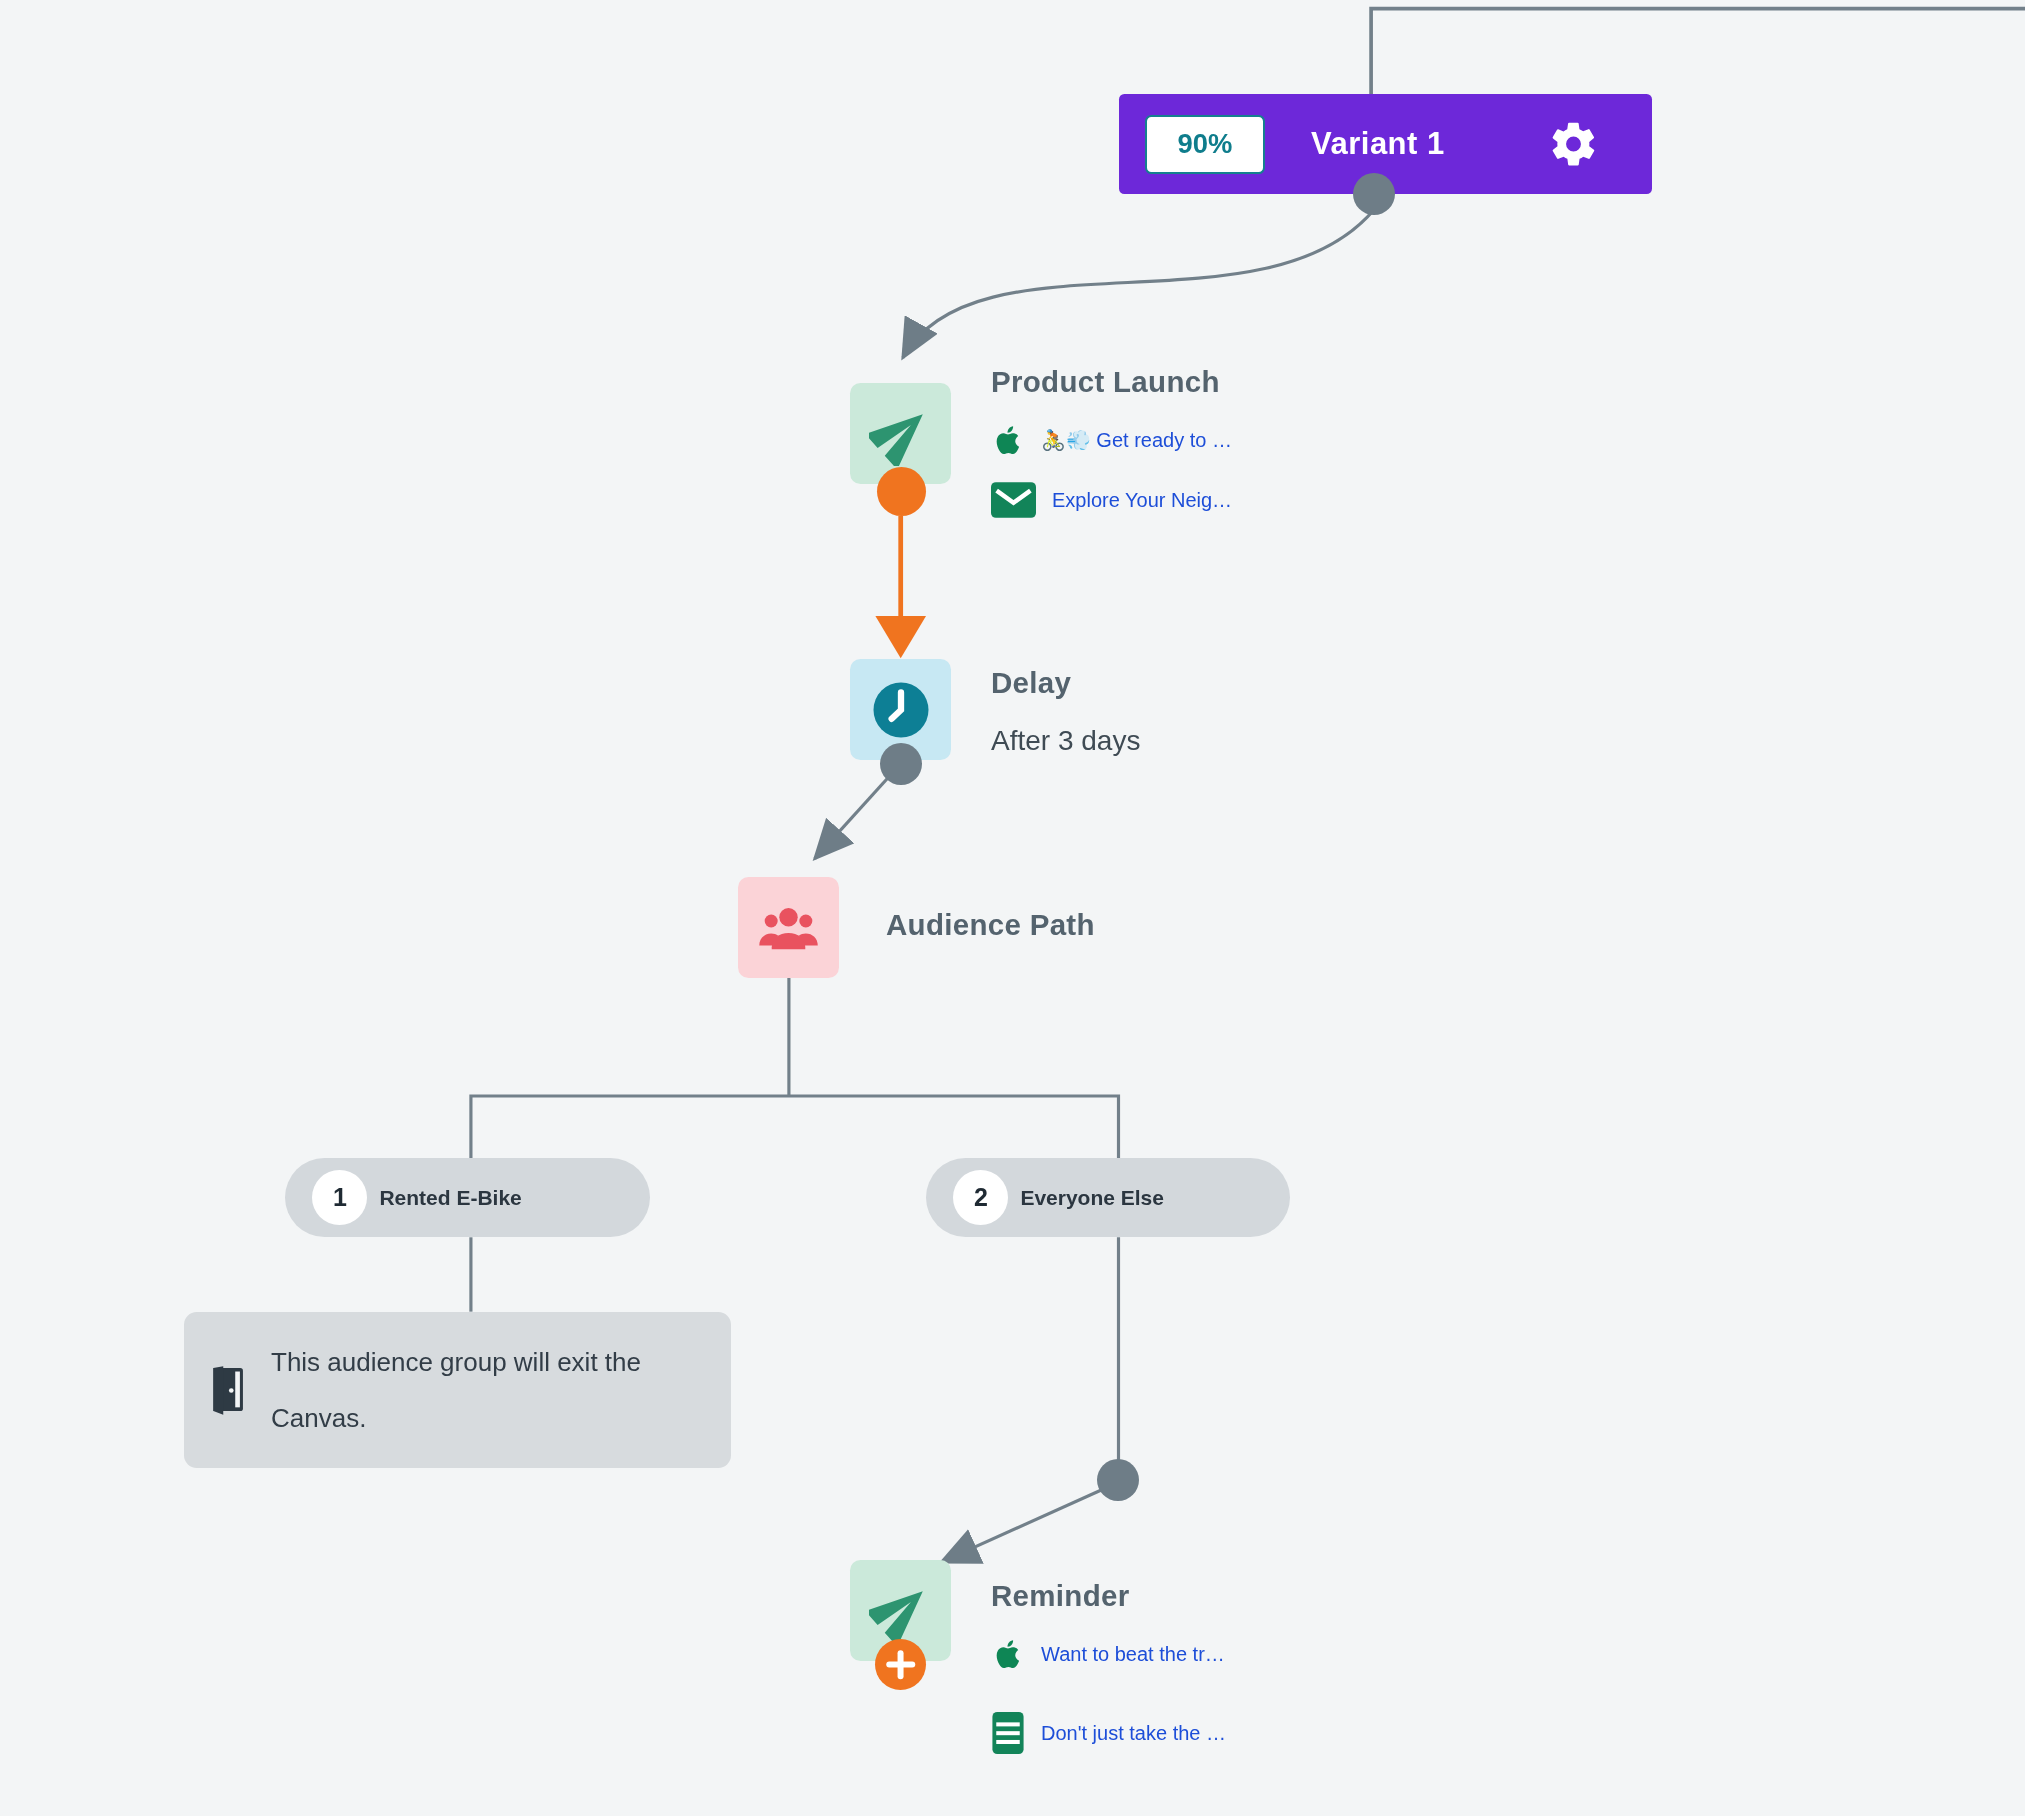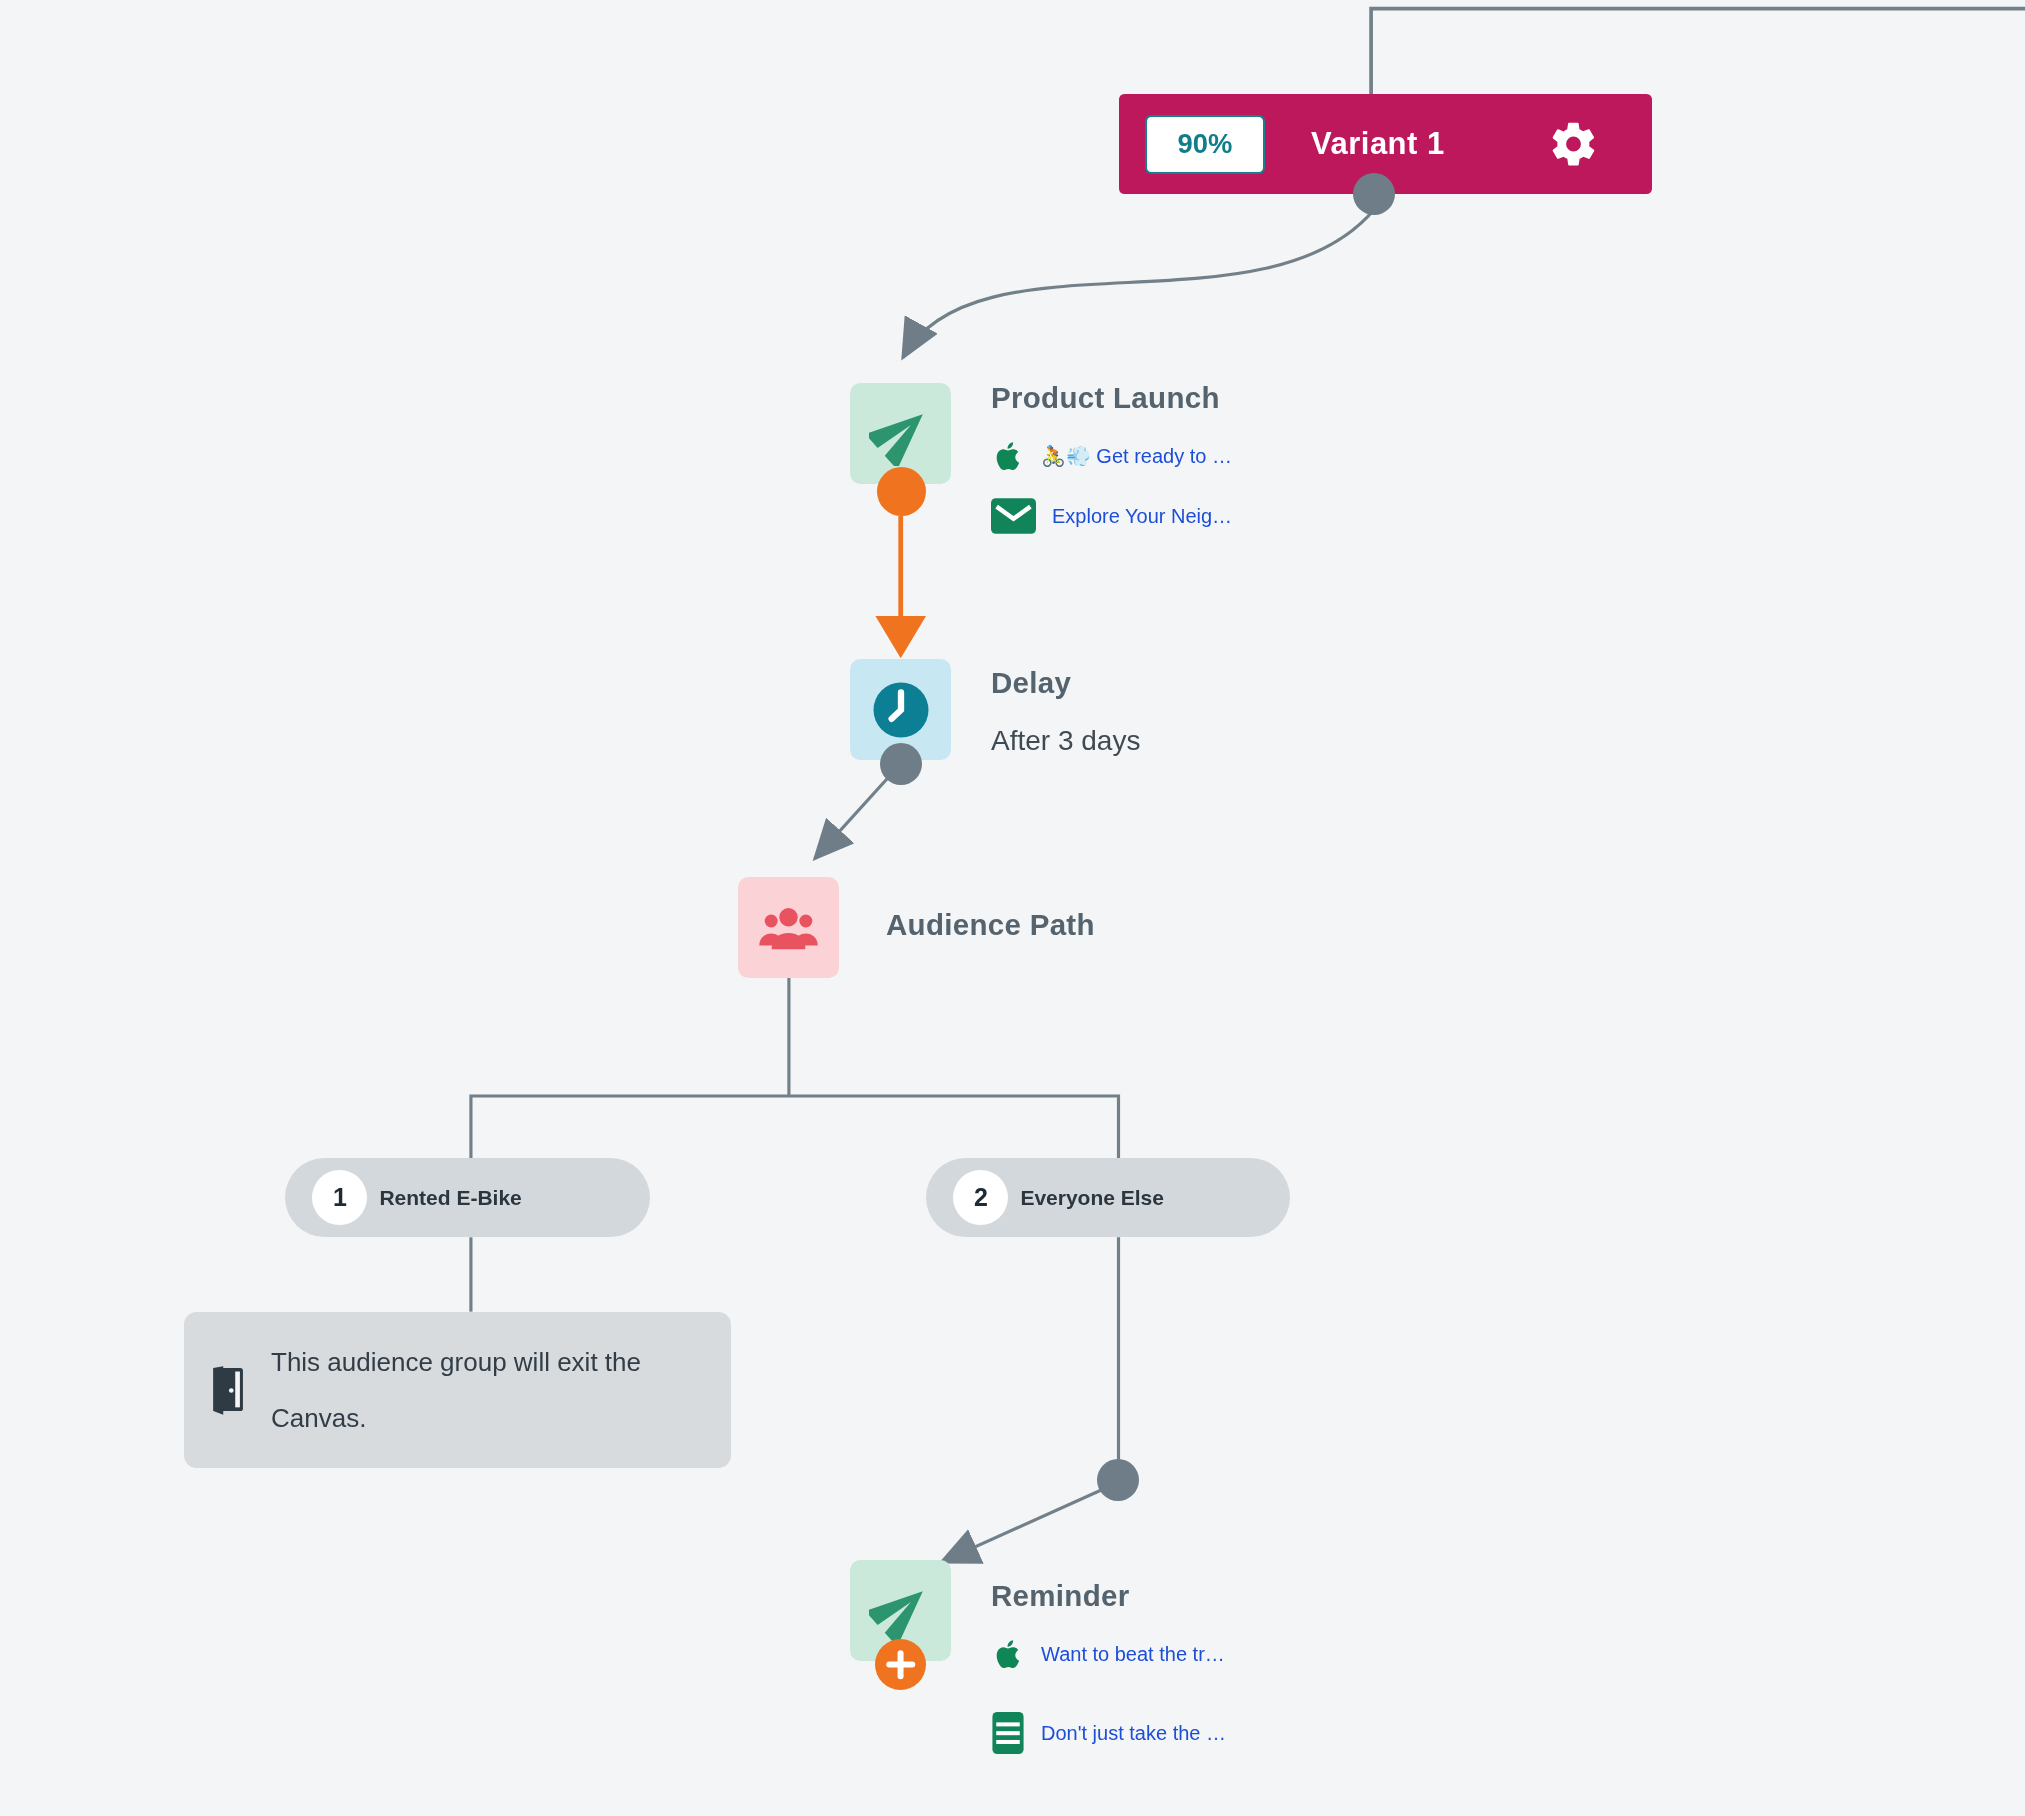--- a/index.html
+++ b/index.html
@@ -12,21 +12,21 @@
   .tile-cyan{background:#c7e8f3;}
   .tile-pink{background:#fbd3d7;}
   .dot{position:absolute;border-radius:50%;z-index:3;}
   .dot-gray{background:#6e7d87;}
   .dot-orange{background:#f0741f;}
   .plusbadge{position:absolute;border-radius:50%;background:#f0741f;z-index:3;}
   .plusbadge::before,.plusbadge::after{content:"";position:absolute;left:50%;top:50%;
         background:#fff;border-radius:3.7px;transform:translate(-50%,-50%);}
   .plusbadge::before{width:29.5px;height:6.9px;}
   .plusbadge::after{width:6.9px;height:29.5px;}
-  .variant{position:absolute;left:1119px;top:94px;width:533px;height:100px;background:#be185d;
+  .variant{position:absolute;left:1119px;top:94px;width:533px;height:100px;background:#6d28d9;
         border-radius:5.3px;z-index:2;display:flex;align-items:center;padding-left:26px;box-sizing:border-box;}
   .pctchip{width:120px;height:59px;background:#ffffff;border:2.6px solid #15808f;border-radius:6.3px;
         display:flex;align-items:center;justify-content:center;
         font-size:27.4px;font-weight:700;color:#0f7d8c;box-sizing:border-box;}
   .vlabel{margin-left:46px;font-size:31px;font-weight:700;color:#ffffff;letter-spacing:0.5px;}
   .gearwrap{position:absolute;left:429px;top:50%;transform:translateY(-50%);width:51px;height:51px;cursor:pointer;}
   .nodetext{position:absolute;z-index:2;width:633px;}
   .ntitle{font-size:29.5px;font-weight:700;color:#54636e;letter-spacing:0.3px;}
   .nsub{font-size:28px;color:#3f4b54;}
   .nrow{display:flex;align-items:center;gap:16px;}
@@ -75,21 +75,21 @@
   <div class="dot dot-gray" style="left:1353px;top:173px;width:42px;height:42px;"></div>
 
   <div class="tile tile-green" style="left:850px;top:383px;">
     <span class="iconwrap">
       <svg viewBox="0 0 24 24" width="64" height="64">
         <path fill="#2d9470" transform="rotate(-42 12 12)" d="M2.01 21L23 12 2.01 3 2 10l15 2-15 2z"></path>
       </svg>
     </span>
   </div>
   <div class="dot dot-orange" style="left:877px;top:467px;width:49px;height:49px;"></div>
-  <div class="nodetext" style="left:991px;top:381px;">
+  <div class="nodetext" style="left:991px;top:365px;">
     <div class="ntitle" style="margin-bottom:24px;">Product Launch</div>
     <div class="nrow" style="margin-bottom:25px;">
       <span class="iconwrap">
         <svg viewBox="0 0 24 24" width="34" height="34">
           <path fill="#0e8655" d="M17.1 12.9c0-2.4 2-3.6 2.1-3.7-1.1-1.7-2.9-1.9-3.5-1.9-1.5-.2-2.9.9-3.7.9-.8 0-1.9-.9-3.2-.9-1.6 0-3.2 1-4 2.4-1.7 3-.4 7.4 1.2 9.8.8 1.2 1.8 2.5 3.1 2.4 1.2-.05 1.7-.8 3.2-.8s1.9.8 3.2.8c1.3 0 2.2-1.2 3-2.4.9-1.4 1.3-2.7 1.3-2.8 0-.01-2.6-1-2.7-3.8z"></path>
           <path fill="#0e8655" d="M14.6 5.4c.7-.8 1.1-2 1-3.1-1 .04-2.2.7-2.9 1.5-.6.7-1.2 1.9-1 3 1.1.1 2.2-.6 2.9-1.4z"></path>
         </svg>
       </span>
       <span class="rowtext">🚴💨 Get ready to …</span>
     </div>

